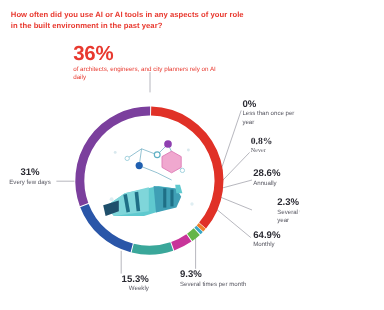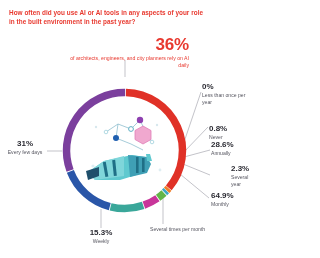--- a/index.html
+++ b/index.html
@@ -36,21 +36,21 @@
   #chart-svg {
     position: absolute;
     left: 0;
     top: 0;
   }
   .center-block {
     position: absolute;
     left: 61px;
     top: 36px;
     width: 128px;
-    text-align: right;
+    text-align: left;
     pointer-events: none;
   }
   .center-pct {
     font-size: 17px;
     font-weight: bold;
     color: #e8392f;
     line-height: 1;
     letter-spacing: -0.01em;
   }
   .center-sub {
@@ -74,26 +74,26 @@
   .lbl .desc {
     font-size: 5.1px;
     line-height: 1.35;
     color: #55555f;
     margin-top: 1px;
   }
   .lbl.right { text-align: left; }
   .lbl.center{ text-align: center; }
 
   #lbl-lessthan { left: 202px; top: 83px; width: 46px; }
-  #lbl-never    { left: 209px; top: 125px; width: 40px; }
+  #lbl-never    { left: 209px; top: 114px; width: 40px; font-family: Liberation Serif, serif; }
   #lbl-annually { left: 211px; top: 141px; width: 38px; }
   #lbl-severalyr{ left: 211px; top: 165px; width: 38px; margin-left: 20px; }
   #lbl-monthly  { left: 211px; top: 192px; width: 38px; }
   #lbl-severalmo{ left: 150px; top: 225px; width: 56px; text-align: left; }
-  #lbl-weekly   { left: 78px;  top: 229px; width: 46px; text-align: center; }
+  #lbl-weekly   { left: 78px;  top: 229px; width: 46px; text-align: right; }
   #lbl-fewdays  { left: 3px;   top: 140px; width: 44px; text-align: center; }
 </style>
 </head>
 <body>
 
 <div id="question-title">How often did you use AI or AI tools in any aspects of your role in the built environment in the past year?</div>
 
 <div id="chart-stage">
 
   <svg id="chart-svg" width="250" height="258" viewBox="0 0 250 258">
@@ -182,20 +182,21 @@
     <div class="pct">2.3%</div>
     <div class="desc">Several times a year</div>
   </div>
 
   <div class="lbl right" id="lbl-monthly">
     <div class="pct">64.9%</div>
     <div class="desc">Monthly</div>
   </div>
 
   <div class="lbl" id="lbl-severalmo">
+    <div class="pct">9.3%</div>
     <div class="desc">Several times per month</div>
   </div>
 
   <div class="lbl center" id="lbl-weekly">
     <div class="pct">15.3%</div>
     <div class="desc">Weekly</div>
   </div>
 
   <div class="lbl center" id="lbl-fewdays">
     <div class="pct">31%</div>

